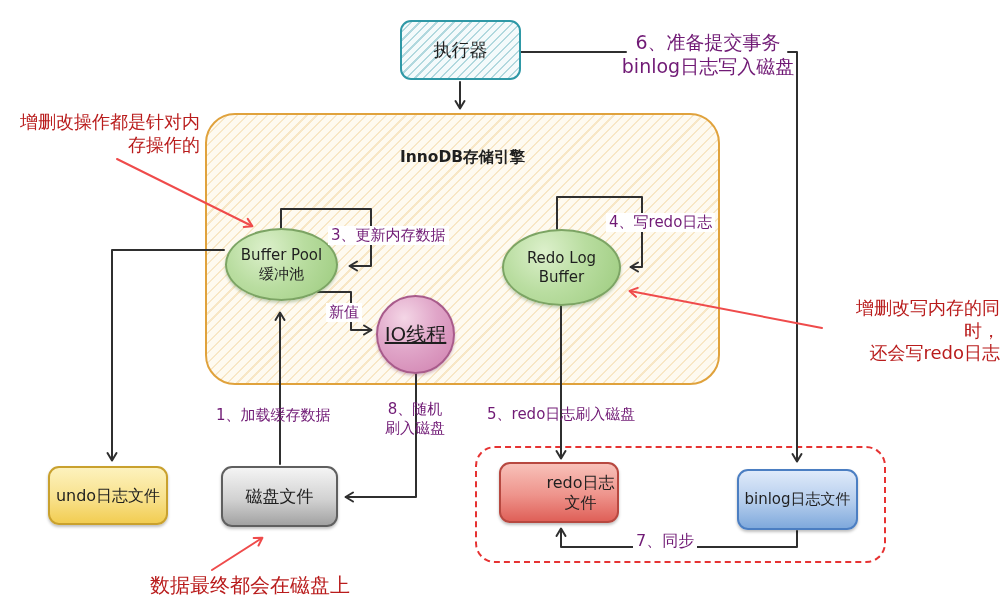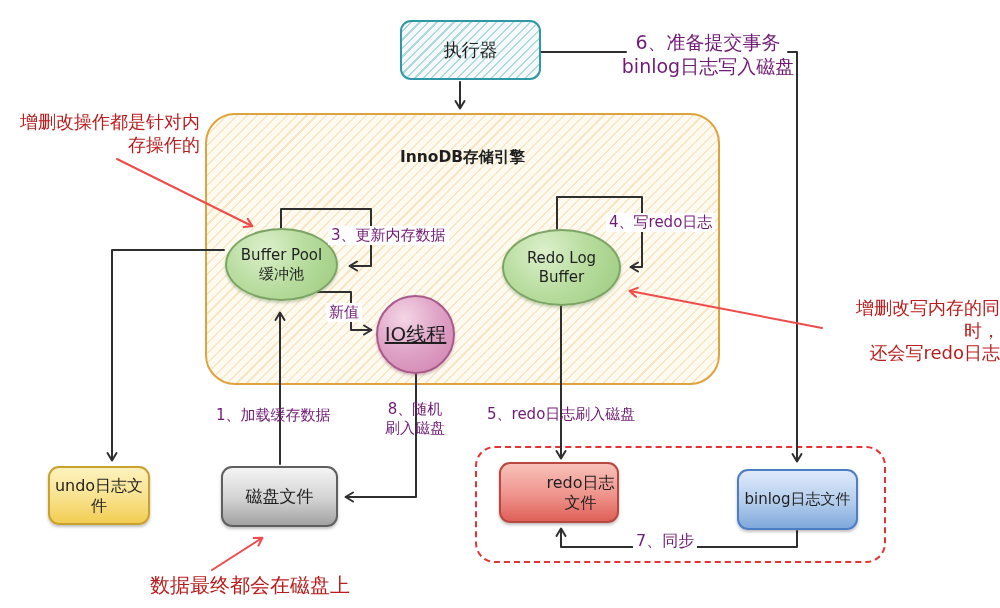--- a/index.html
+++ b/index.html
@@ -21,37 +21,37 @@
     background-image:repeating-linear-gradient(135deg,rgba(233,186,100,0.30) 0px,rgba(233,186,100,0.30) 1.5px,transparent 1.5px,transparent 7px);
     box-sizing:border-box;
   }
   .innodb-title{position:absolute;top:32px;left:0;width:100%;text-align:center;font-size:15.5px;font-weight:bold;}
   .dashed-box{
     left:475px;top:446px;width:411px;height:117px;border:2.5px dashed #e63232;border-radius:20px;
     box-sizing:border-box;background:transparent;
   }
   
   .executor{
-    left:400px;top:20px;width:141px;height:60px;border:2.5px solid #2e98a6;border-radius:11px;
+    left:400px;top:20px;width:121px;height:60px;border:2.5px solid #2e98a6;border-radius:11px;
     background-color:#f4fafb;
     background-image:repeating-linear-gradient(135deg,rgba(96,175,187,0.45) 0px,rgba(96,175,187,0.45) 1.5px,transparent 1.5px,transparent 6px);
     font-size:18px;box-sizing:border-box;
   }
   .ellipse{border-radius:50%;border:2px solid #7ca464;
     background:radial-gradient(circle at 35% 28%,#dcf0cb 0%,#b9dda0 45%,#9ccb7e 100%);
     box-shadow:0 2px 3px rgba(90,130,70,0.35);font-size:15px;box-sizing:border-box;}
   .buffer-pool{left:225px;top:228px;width:113px;height:73px;}
   .redo-buffer{left:502px;top:229px;width:119px;height:77px;}
   .io-circle{
     left:376px;top:295px;width:79px;height:79px;border-radius:50%;border:2px solid #a85b8b;
     background:radial-gradient(circle at 35% 28%,#f4d6e6 0%,#e0a5c8 45%,#cf7fae 100%);
     box-shadow:0 2px 3px rgba(140,70,110,0.35);font-size:20px;box-sizing:border-box;text-decoration:underline;
   }
   .file{border-radius:11px;box-sizing:border-box;box-shadow:0 2px 3px rgba(0,0,0,0.25);}
-  .undo-file{left:48px;top:466px;width:102px;height:59px;border:2px solid #c9a12e;
+  .undo-file{left:48px;top:466px;width:120px;height:59px;border:2px solid #c9a12e;
     background:linear-gradient(180deg,#fdf2bd 0%,#f8e18c 55%,#f2cd52 100%);font-size:16px;}
   .disk-file{left:221px;top:466px;width:117px;height:61px;border:2px solid #5f5f5f;
     background:linear-gradient(180deg,#f4f4f4 0%,#d2d2d2 55%,#a2a2a2 100%);font-size:17px;}
   .redo-file{left:499px;top:462px;width:120px;height:61px;border:2px solid #b74840;
     background:linear-gradient(180deg,#f8c1b9 0%,#ee938b 55%,#df6058 100%);font-size:16px;padding-left:43px;}
   .binlog-file{left:737px;top:469px;width:121px;height:61px;border:2px solid #4b7ec2;
     background:linear-gradient(180deg,#dfeafa 0%,#b3ccec 55%,#7fa9dc 100%);font-size:15px;}
   
   .step{font-size:15px;color:#701a75;}
   .bgw{background:#ffffff;padding:0 3px;}

